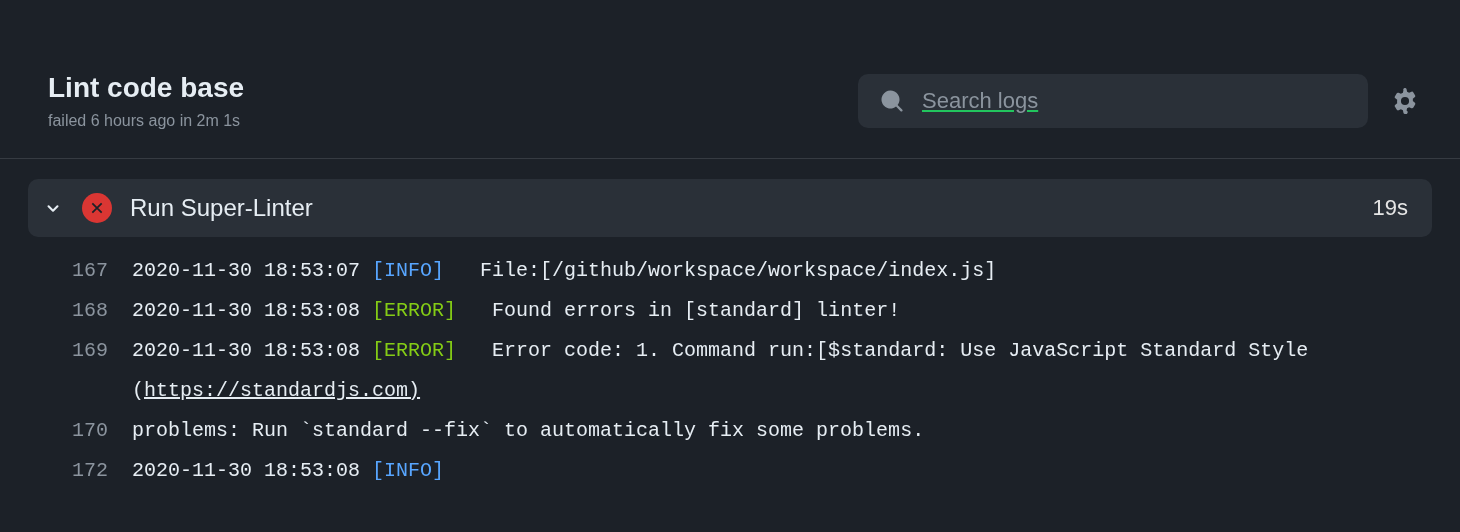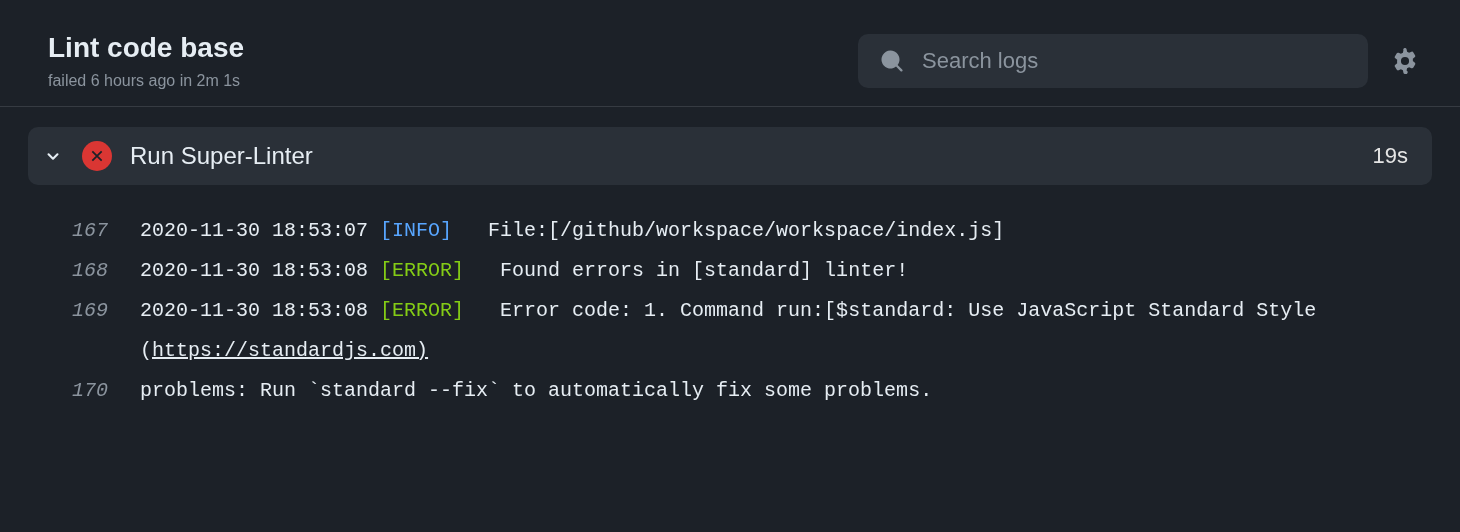--- a/index.html
+++ b/index.html
@@ -8,22 +8,23 @@
     color: #e6edf3;
     font-family: -apple-system, BlinkMacSystemFont, "Segoe UI", Helvetica, Arial, sans-serif;
     width: 1460px;
     height: 532px;
     overflow: hidden;
   }
   .header {
     display: flex;
     align-items: center;
     justify-content: space-between;
-    padding: 32px 42px 16px 48px;
+    padding: 32px 42px 28px 48px;
     border-bottom: 1px solid #363b42;
+    margin-top: 40px;
   }
   .header-left { display: flex; flex-direction: column; gap: 4px; }
   .page-title {
     font-size: 28px;
     font-weight: 600;
     color: #e6edf3;
   }
   .page-subtitle {
     font-size: 16px;
     color: #8b949e;
@@ -44,30 +45,31 @@
     gap: 18px;
   }
   .search-icon svg { width: 24px; height: 24px; display: block; }
   .search-input {
     background: transparent;
     border: none;
     outline: none;
     color: #22c55e;
     font-size: 22px;
     width: 100%;
+    text-decoration: underline;
   }
   .search-input::placeholder { color: #8b949e; }
   .gear-icon svg { width: 26px; height: 26px; display: block; cursor: pointer; }
 
   .step-row {
     display: flex;
     align-items: center;
     background: #2a3038;
     border-radius: 10px;
-    margin: 20px 28px 16px 28px;
+    margin: 20px 28px 4px 28px;
     padding: 14px 24px 14px 14px;
     gap: 18px;
   }
   .chevron-icon svg { width: 22px; height: 22px; display: block; }
   .error-badge {
     width: 30px; height: 30px;
     border-radius: 50%;
     background: #da3633;
     display: flex;
     align-items: center;
@@ -96,27 +98,25 @@
     display: flex;
     align-items: flex-start;
   }
   .log-lineno {
     width: 104px;
     text-align: right;
     color: #8b949e;
     padding-right: 24px;
     flex-shrink: 0;
     user-select: none;
-    font-style: italic;
   }
   .log-content {
     white-space: pre-wrap;
     color: #e6edf3;
     flex: 1;
-    margin-left: 8px;
   }
   .log-ts { color: #e6edf3; }
   .log-info { color: #58a6ff; }
   .log-error { color: #84cc16; }
   .log-link { text-decoration: underline; color: #e6edf3; }
 </style>
 </head>
 <body>
 
 <div class="header">
@@ -166,13 +166,17 @@
       <div class="log-content"><span class="log-ts">2020-11-30 18:53:08 </span><span class="log-error">[ERROR]</span><span>   Found errors in [standard] linter!</span></div>
     </div>
     <div class="log-line">
       <div class="log-lineno">169</div>
       <div class="log-content"><span class="log-ts">2020-11-30 18:53:08 </span><span class="log-error">[ERROR]</span><span>   Error code: 1. Command run:[$standard: Use JavaScript Standard Style (</span><span class="log-link">https://standardjs.com)</span></div>
     </div>
     <div class="log-line">
       <div class="log-lineno">170</div>
       <div class="log-content">problems: Run `standard --fix` to automatically fix some problems.</div>
     </div>
+    <div class="log-line">
+      <div class="log-lineno">172</div>
+      <div class="log-content"><span class="log-ts">2020-11-30 18:53:08 </span><span class="log-info">[INFO]</span><span></span></div>
+    </div>
   </div>
 
 </body></html>

